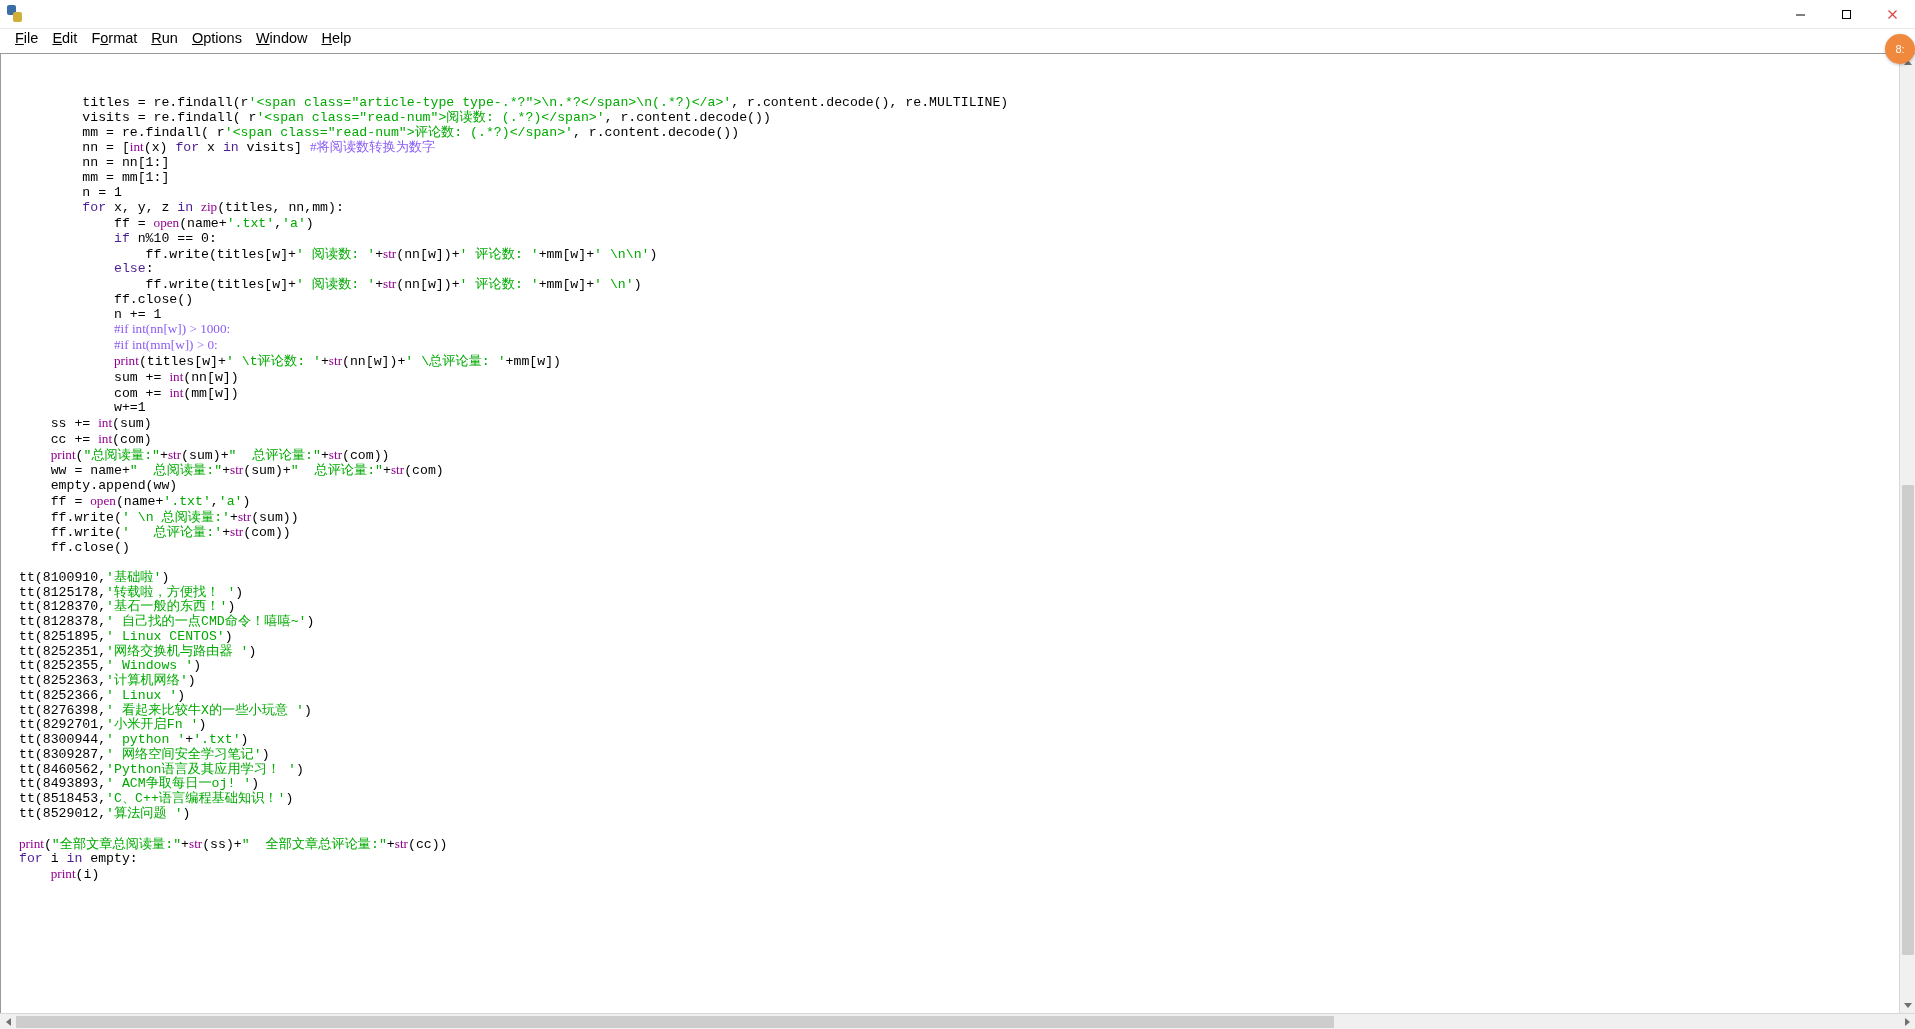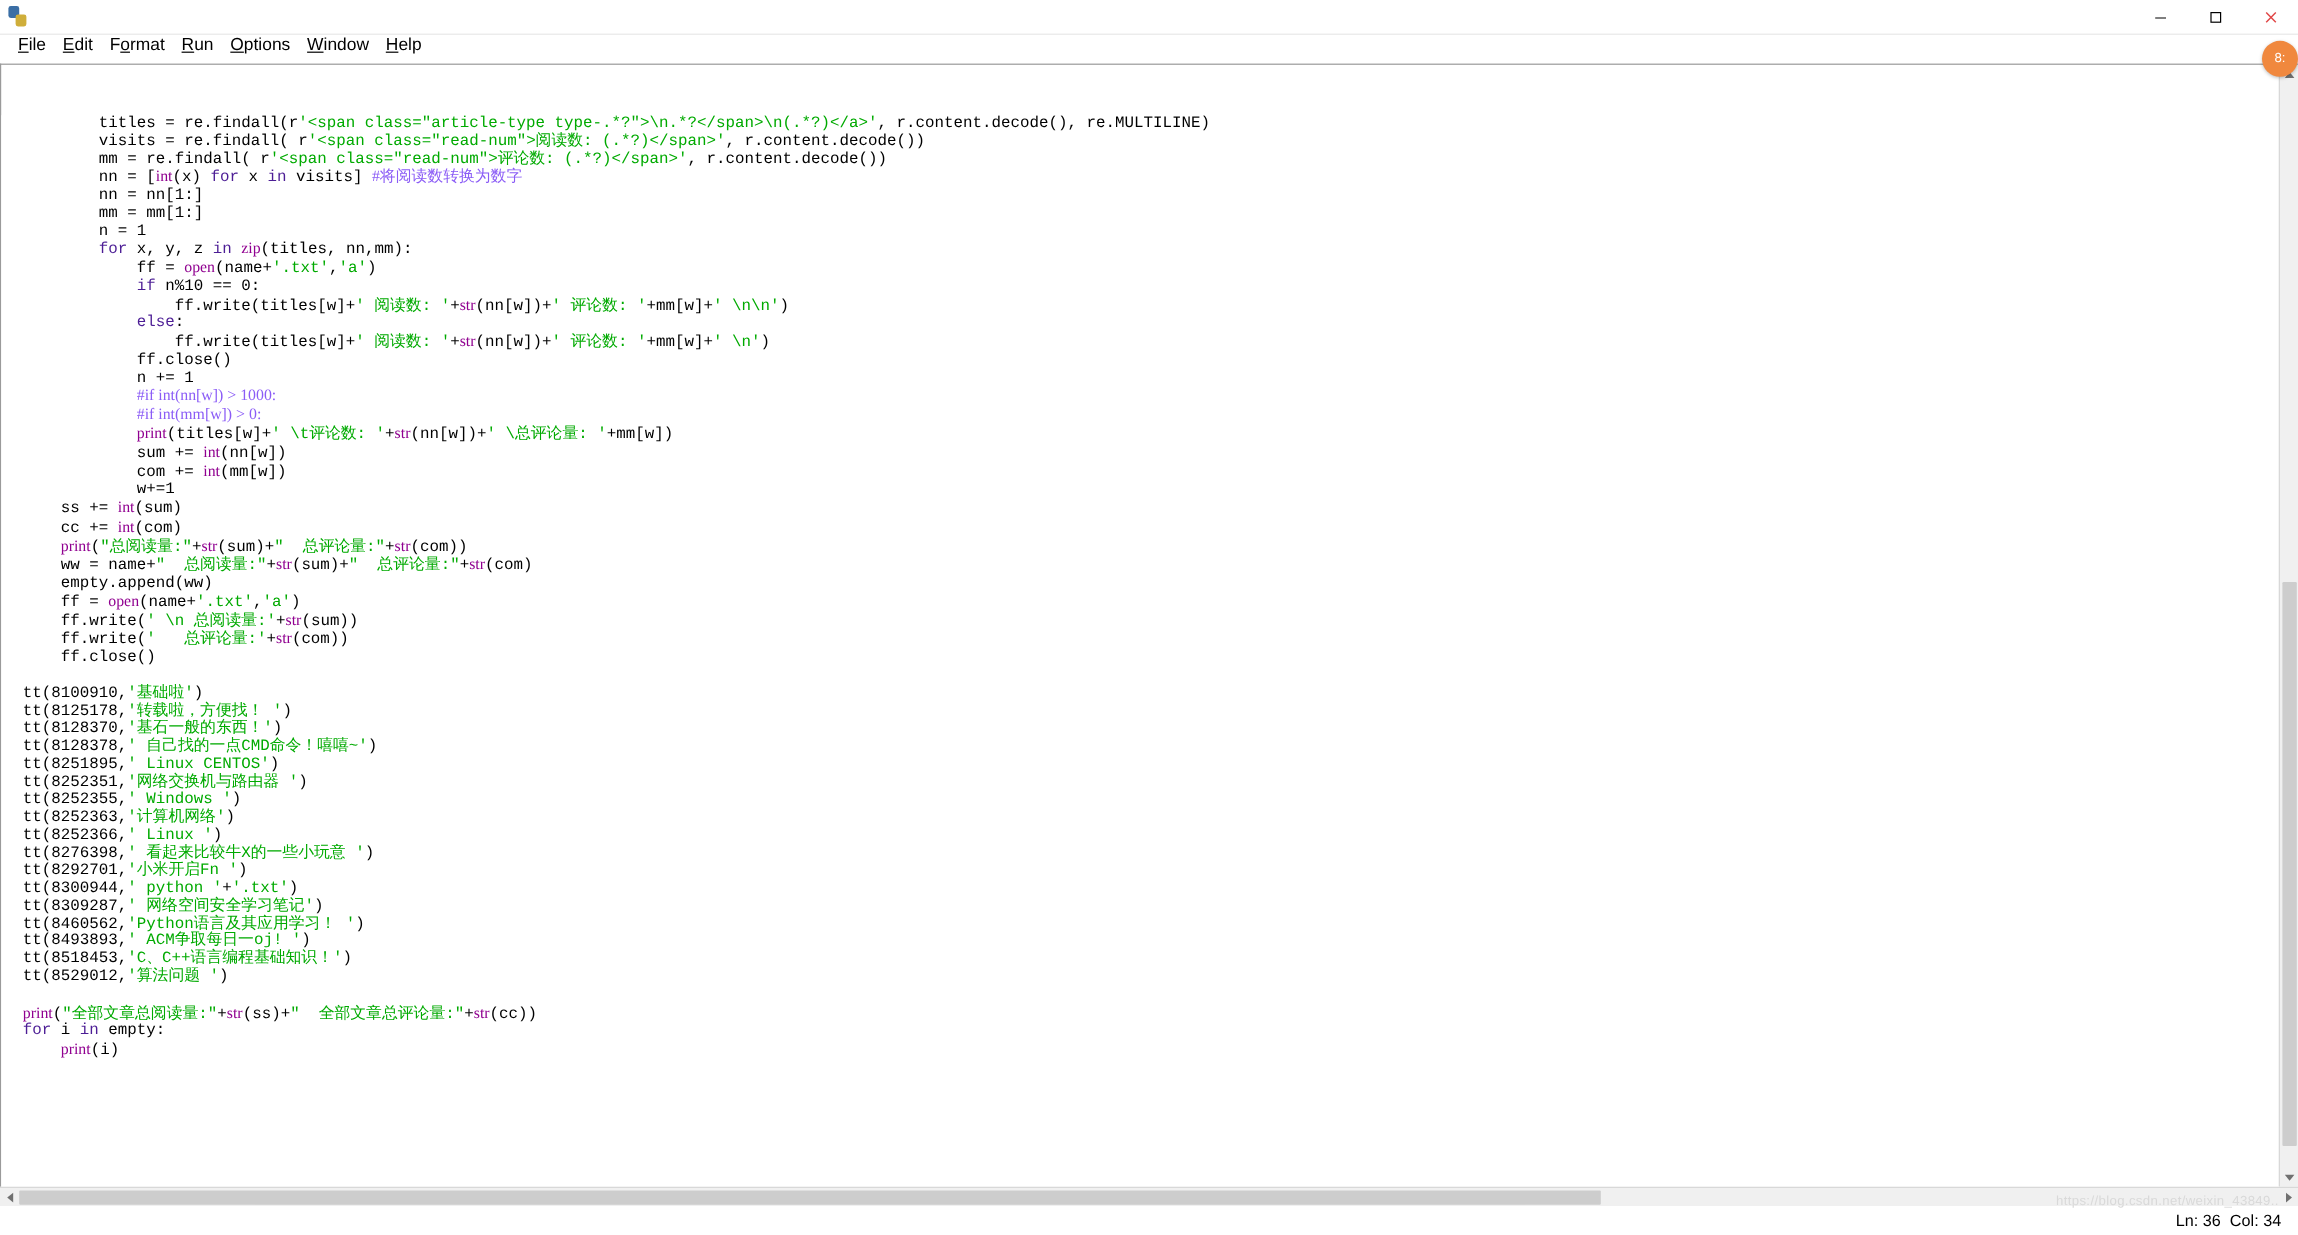--- a/index.html
+++ b/index.html
@@ -313,19 +313,15 @@
         <span class="tri lt"></span>
       </div>
     <div class="hscroll-track">
       <div class="hscroll-thumb" id="hthumb" style="width: 1318px; left: 0px;"></div>
     </div>
     <div class="arrow">
         <span class="tri rt"></span>
       </div>
   </div>
 
-  <div class="statusbar">
-    <div class="watermark">https://blog.csdn.net/weixin_43849..</div>
-    <div class="status-text">Ln: 36  Col: 34</div>
-  </div>
 
   <div class="side-widget">8:</div>
 </div>
 
 </body></html>

